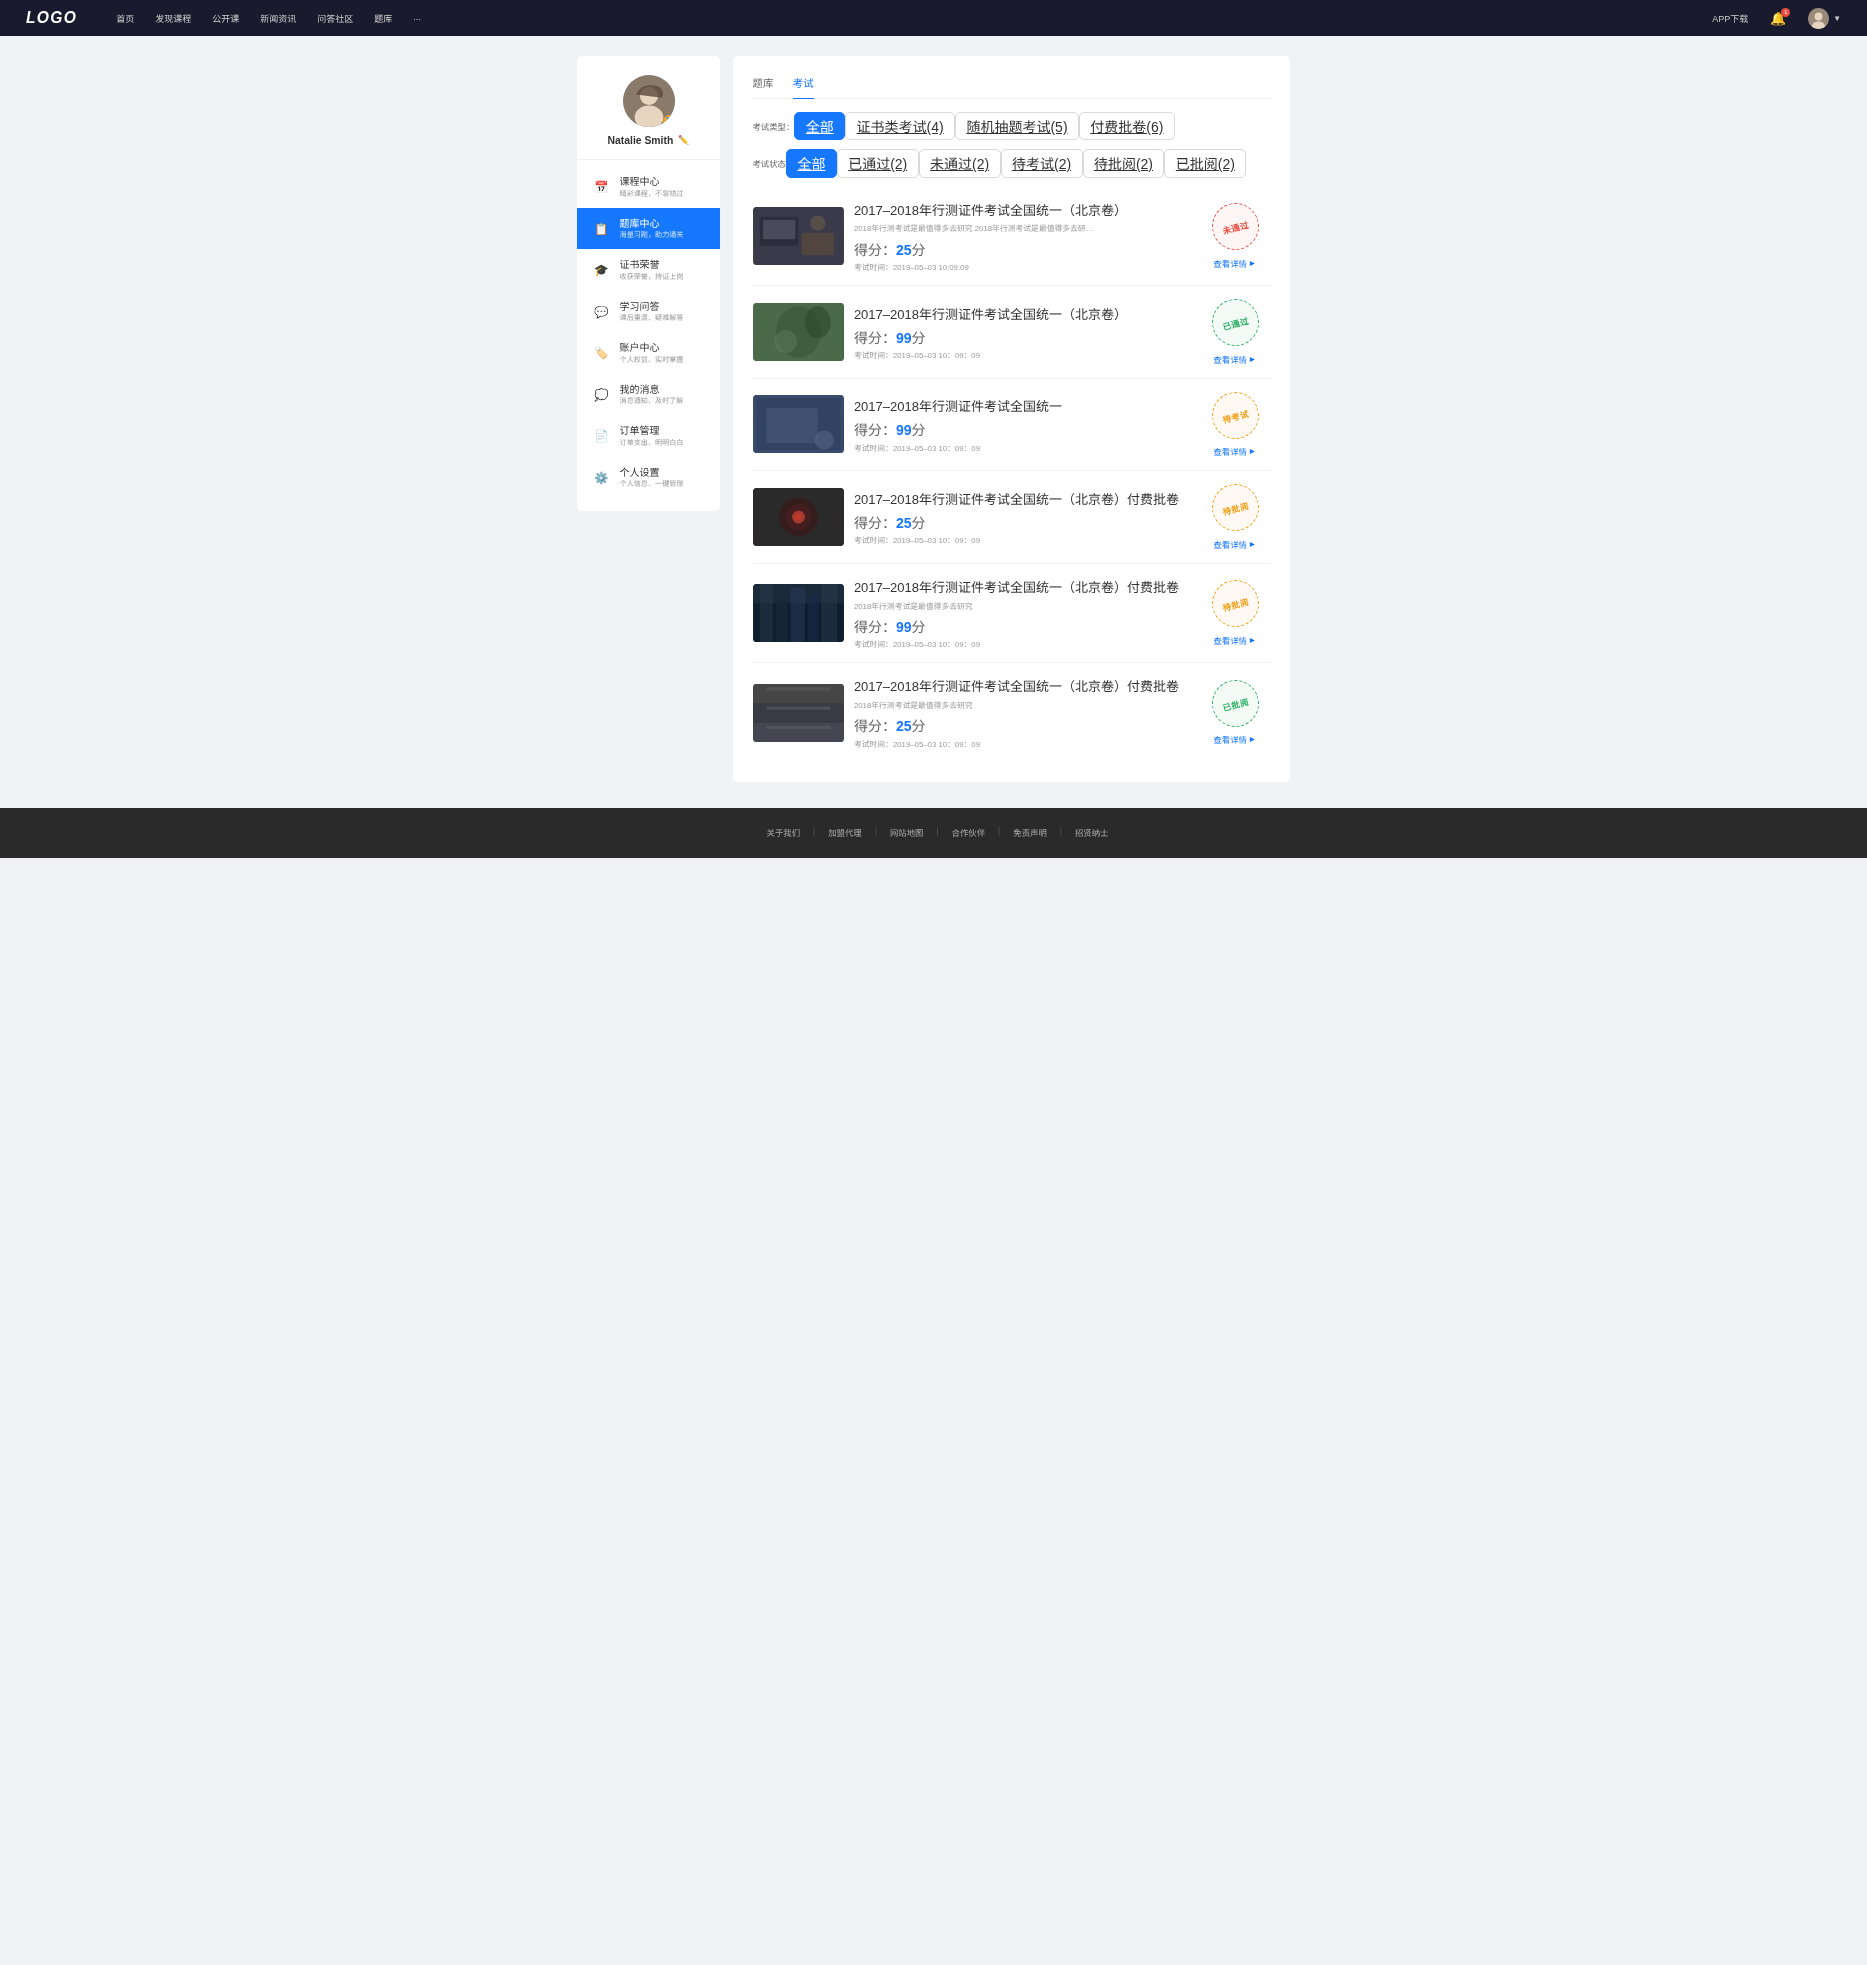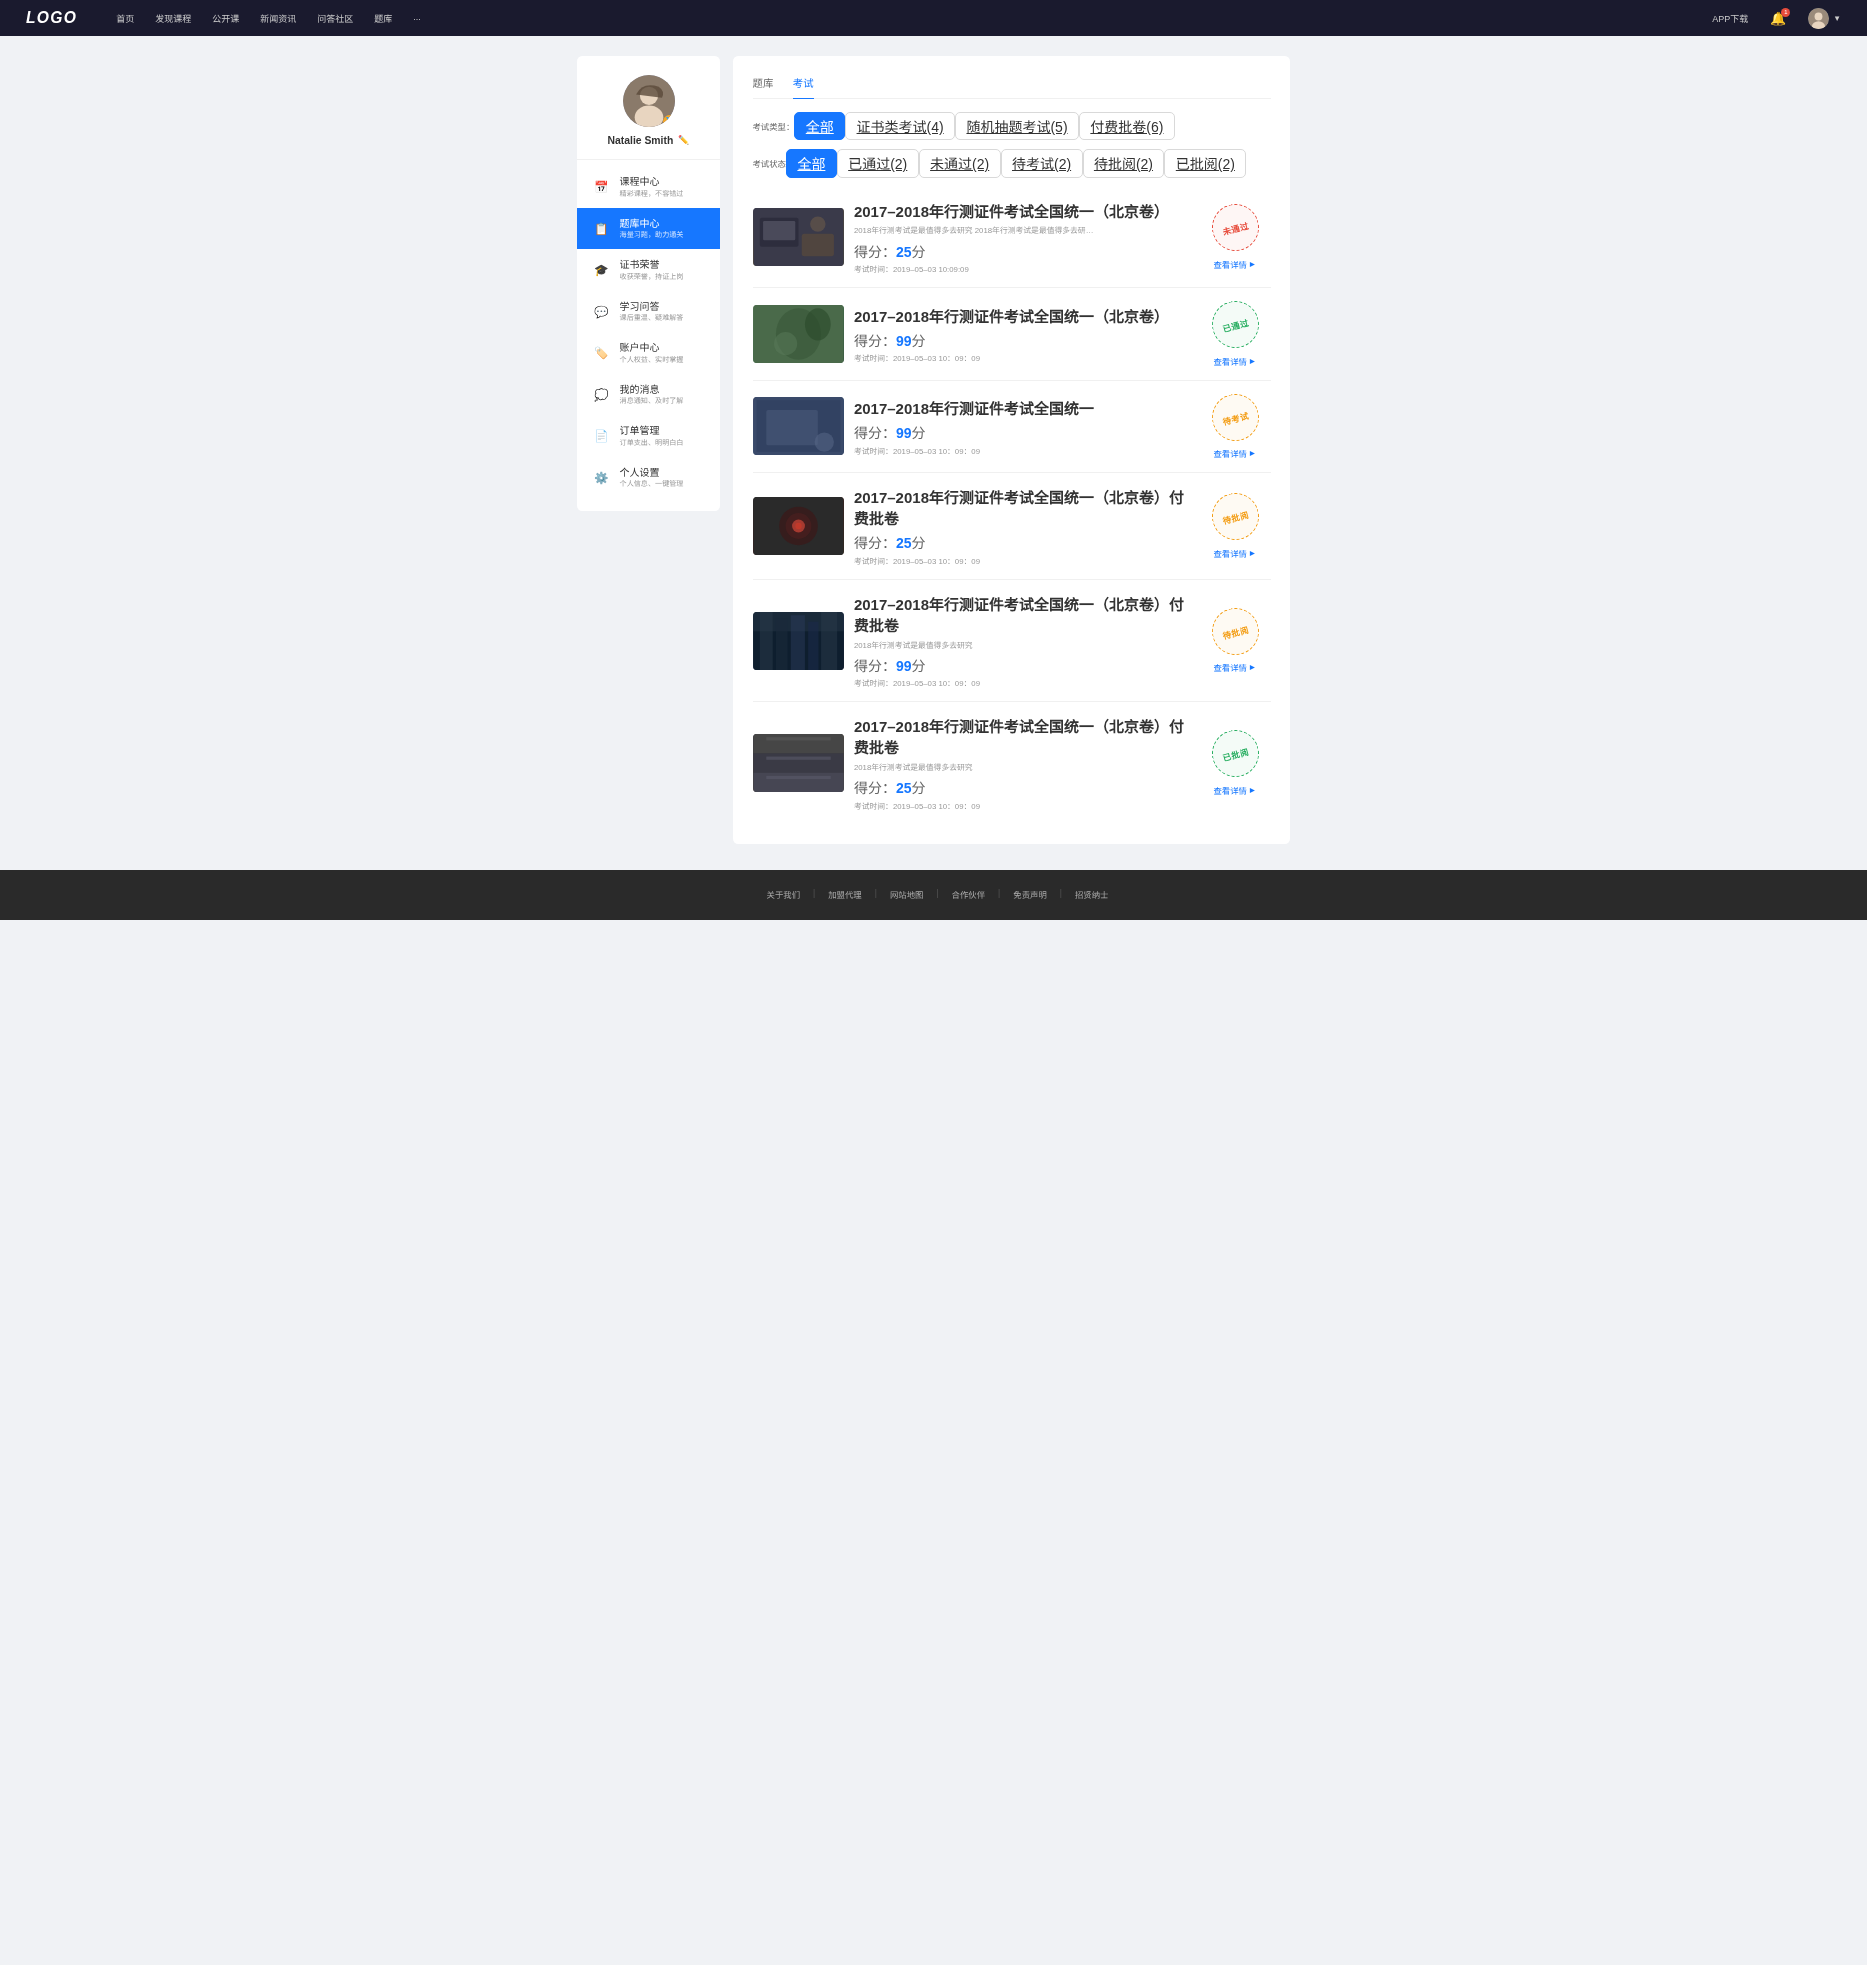--- a/index.html
+++ b/index.html
@@ -263,22 +263,22 @@
     
     .thumb-1 { background: linear-gradient(135deg, #3a3a4a 0%, #6a5a3a 40%, #4a4a3a 100%); }
     .thumb-2 { background: linear-gradient(135deg, #5a7a5a 0%, #3a6a4a 50%, #2a4a3a 100%); }
     .thumb-3 { background: linear-gradient(135deg, #4a4a6a 0%, #3a5a7a 50%, #2a3a5a 100%); }
     .thumb-4 { background: linear-gradient(135deg, #2a2a2a 0%, #4a1a1a 50%, #3a2a1a 100%); }
     .thumb-5 { background: linear-gradient(135deg, #1a2a3a 0%, #2a3a5a 50%, #1a1a2a 100%); }
     .thumb-6 { background: linear-gradient(135deg, #3a3a4a 0%, #5a4a3a 50%, #4a4a4a 100%); }
 
     .exam-info { flex: 1; }
     .exam-title {
-      font-size: 15px;
-      font-weight: 700;
+      font-size: 13px;
+      font-weight: 400;
       color: #333;
       margin-bottom: 3.9px;
     }
     .exam-desc {
       font-size: 7.8px;
       color: #999;
       margin-bottom: 5.2px;
       white-space: nowrap;
       overflow: hidden;
       text-overflow: ellipsis;

